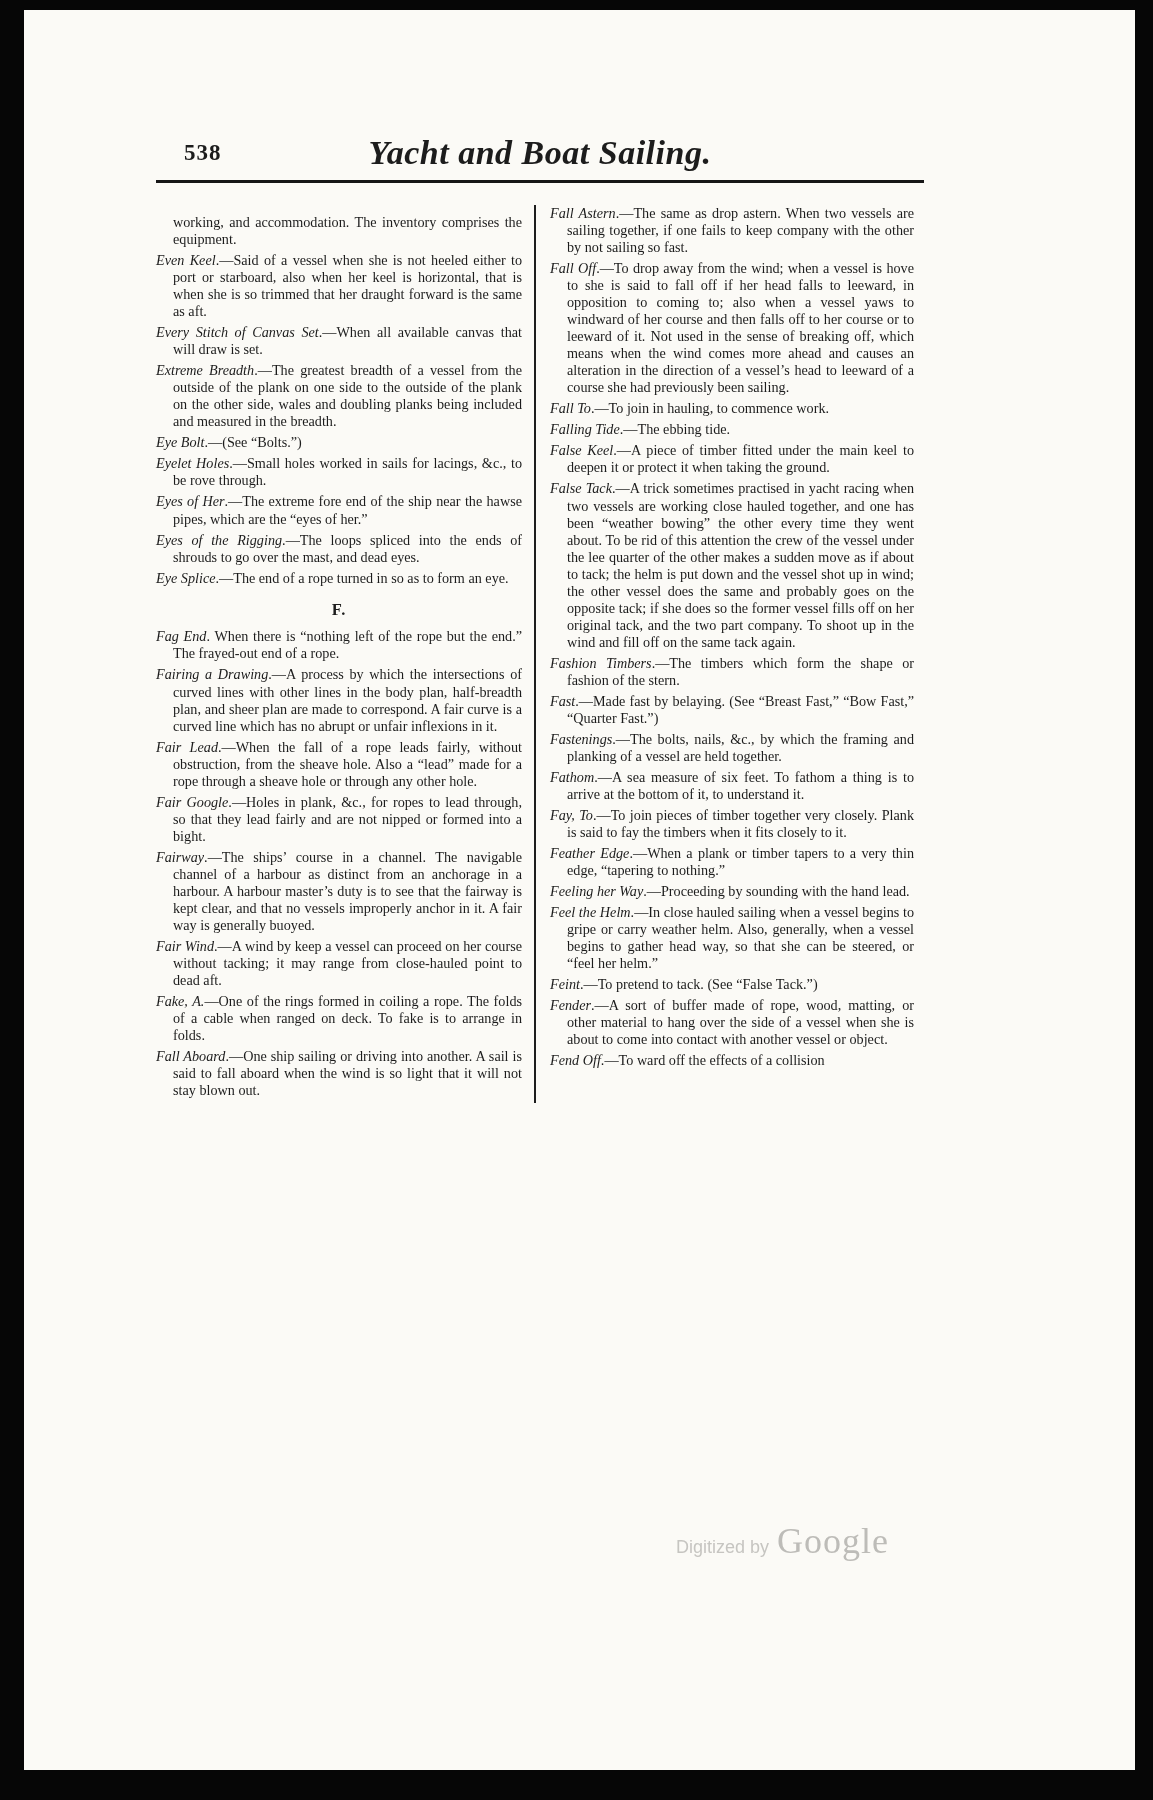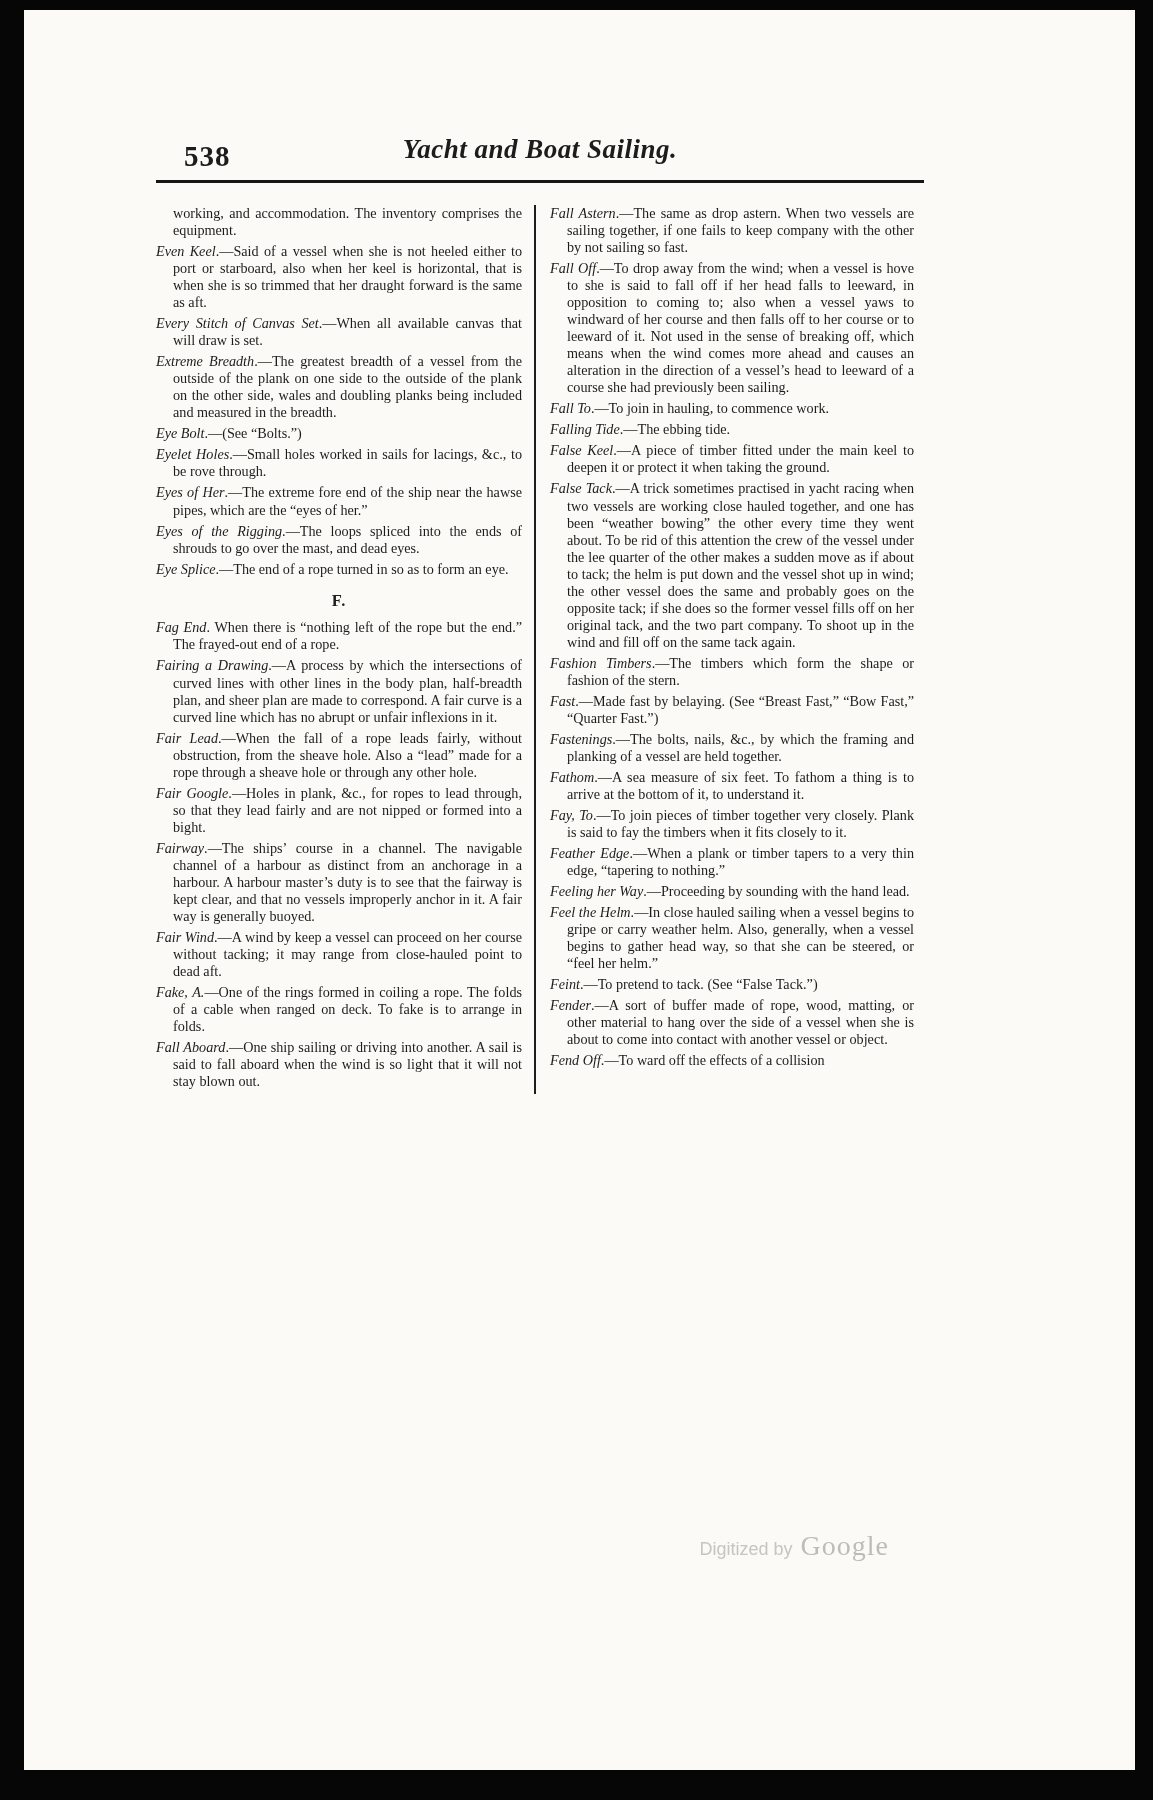--- a/index.html
+++ b/index.html
@@ -40,51 +40,51 @@
   }
 
   .header {
     position: relative;
     height: 44px;
   }
   .page-number {
     position: absolute;
     left: 28px;
     top: 8px;
-    font-size: 29px;
+    font-size: 23px;
     font-weight: bold;
     letter-spacing: 1px;
   }
   .page-title {
     position: absolute;
     left: 0; right: 0;
     top: 2px;
     text-align: center;
-    font-size: 27px;
+    font-size: 34px;
     font-style: italic;
     font-weight: bold;
     letter-spacing: 0.5px;
   }
   .rule {
     border-bottom: 3px solid #161616;
     margin-top: 4px;
   }
 
   .columns {
     display: flex;
     margin-top: 22px;
     align-items: stretch;
   }
   .column {
     width: 378px;
     font-size: 14.2px;
     line-height: 1.2;
     text-align: justify;
   }
-  .column-left  { padding-right: 12px; }
+  .column-left  { padding-right: 12px; margin-top: 9px; }
   .column-right { padding-left: 14px; }
   .col-divider {
     width: 2px;
     background: #1d1d1d;
   }
 
   .entry {
     padding-left: 17px;
     text-indent: -17px;
     margin-bottom: 4px;
@@ -112,21 +112,21 @@
     white-space: nowrap;
   }
   .wm-prefix {
     font-family: "Liberation Sans", "DejaVu Sans", sans-serif;
     font-size: 18px;
     color: #c6c5c1;
     margin-right: 8px;
   }
   .wm-brand {
     font-family: "Liberation Serif", "DejaVu Serif", serif;
-    font-size: 28px;
+    font-size: 36px;
     color: #bdbcb8;
     letter-spacing: 1px;
   }
 </style>
 </head>
 <body>
 
 <div class="scan">
   <div class="sheet">
     <div class="content">

